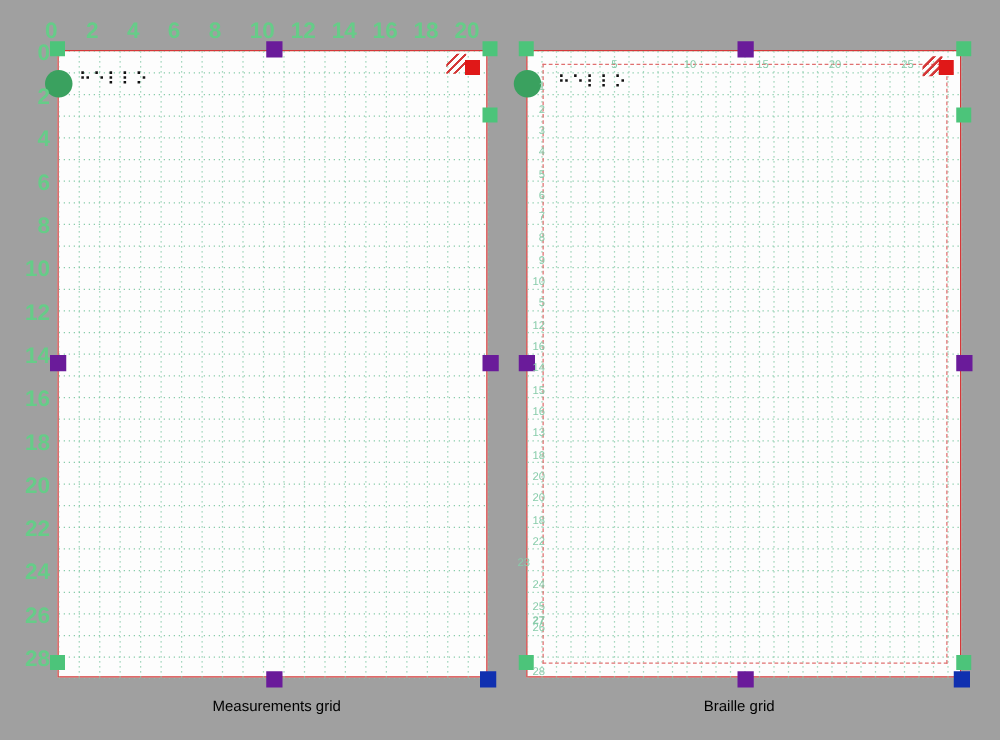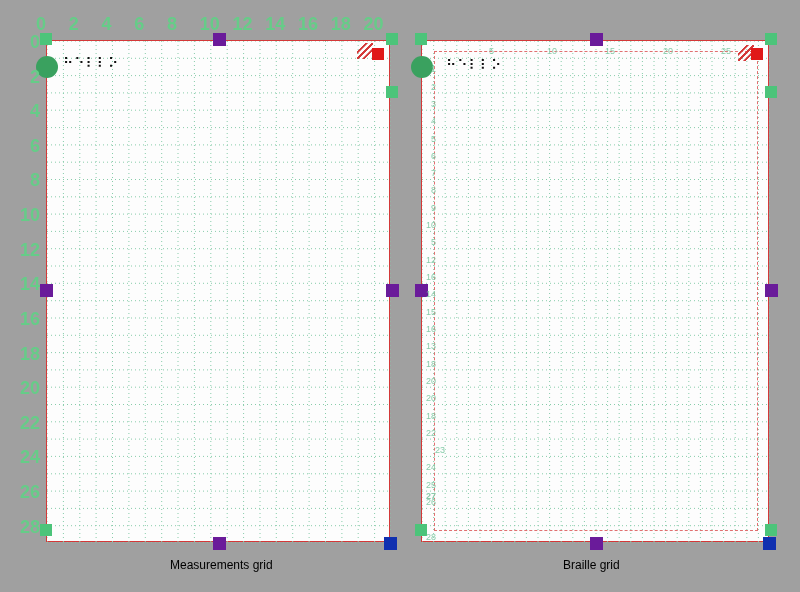--- a/index.html
+++ b/index.html
@@ -317,18 +317,18 @@
 <div class="ruler-left ruler-left-small" style="left: 424px; width: 12px; top: 272.034px; font-weight: normal;">16</div>
 <div class="ruler-left ruler-left-small" style="left: 424px; width: 12px; top: 289.345px; font-weight: normal;">14</div>
 <div class="ruler-left ruler-left-small" style="left: 424px; width: 12px; top: 306.655px; font-weight: normal;">15</div>
 <div class="ruler-left ruler-left-small" style="left: 424px; width: 12px; top: 323.966px; font-weight: normal;">16</div>
 <div class="ruler-left ruler-left-small" style="left: 424px; width: 12px; top: 341.276px; font-weight: normal;">13</div>
 <div class="ruler-left ruler-left-small" style="left: 424px; width: 12px; top: 358.586px; font-weight: normal;">18</div>
 <div class="ruler-left ruler-left-small" style="left: 424px; width: 12px; top: 375.897px; font-weight: normal;">20</div>
 <div class="ruler-left ruler-left-small" style="left: 424px; width: 12px; top: 393.207px; font-weight: normal;">20</div>
 <div class="ruler-left ruler-left-small" style="left: 424px; width: 12px; top: 410.517px; font-weight: normal;">18</div>
 <div class="ruler-left ruler-left-small" style="left: 424px; width: 12px; top: 427.828px; font-weight: normal;">22</div>
-<div class="ruler-left ruler-left-small" style="left: 433px; width: 12px; top: 445.138px; font-weight: normal;">23</div>
+<div class="ruler-left ruler-left-small" style="left: 412px; width: 12px; top: 445.138px; font-weight: normal;">23</div>
 <div class="ruler-left ruler-left-small" style="left: 424px; width: 12px; top: 462.448px; font-weight: normal;">24</div>
 <div class="ruler-left ruler-left-small" style="left: 424px; width: 12px; top: 479.759px; font-weight: normal;">25</div>
 <div class="ruler-left ruler-left-small" style="left: 424px; width: 12px; top: 497.069px; font-weight: normal;">26</div>
 <div class="ruler-left ruler-left-small" style="left: 424px; width: 12px; top: 491px; font-weight: bold;">27</div>
 <div class="ruler-left ruler-left-small" style="left: 424px; width: 12px; top: 531.69px; font-weight: normal;">28</div>
 
 </body></html>

